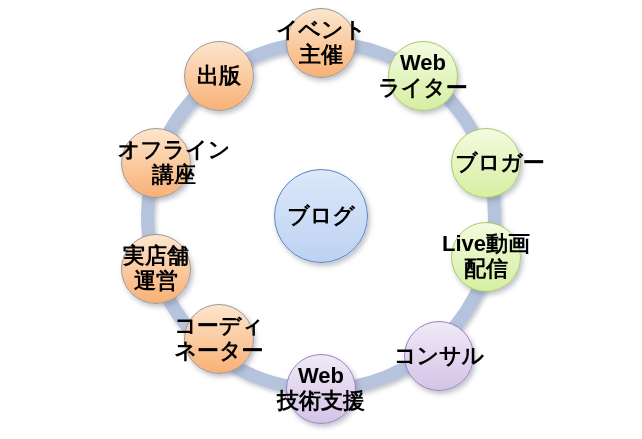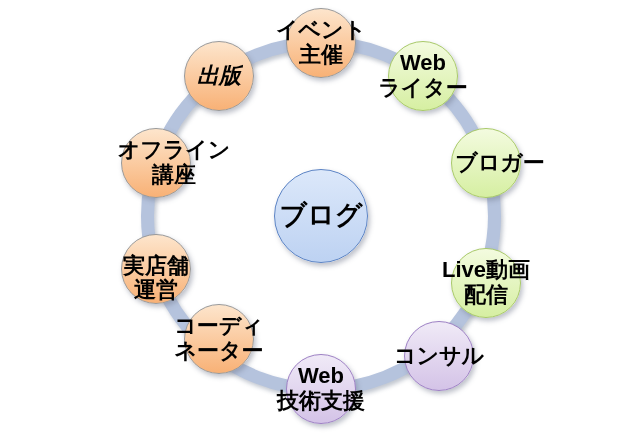--- a/index.html
+++ b/index.html
@@ -32,64 +32,64 @@
   .node-center{width:94px;height:94px;left:274px;top:169px;}
   .node-label{
     white-space:pre;
     font-weight:bold;
     color:#000000;
     font-size:22px;
     line-height:1.12;
     text-align:center;
     pointer-events:none;
   }
-  .node-center .node-label{font-size:27px;line-height:1.1;}
+  .node-center .node-label{font-size:22px;line-height:1.1;}
 </style>
 </head>
 <body>
 
 <div class="stage" style="background: rgb(255, 255, 255);">
   <div class="ring" style="border-color: rgb(181, 195, 221);"></div>
 
   <div id="outer-nodes">
       <div class="node node-outer" style="left: 286px; top: 8px; background: linear-gradient(rgb(253, 229, 204), rgb(248, 177, 118));">
         <span class="node-label" style="color: rgb(0, 0, 0);">イベント
 主催</span>
       </div>
       <div class="node node-outer" style="left: 388px; top: 41px; background: linear-gradient(rgb(243, 251, 223), rgb(214, 239, 162)); border-color: rgb(168, 201, 104);">
         <span class="node-label" style="color: rgb(0, 0, 0);">Web
 ライター</span>
       </div>
       <div class="node node-outer" style="left: 451px; top: 128px; background: linear-gradient(rgb(243, 251, 223), rgb(214, 239, 162)); border-color: rgb(168, 201, 104);">
         <span class="node-label" style="color: rgb(0, 0, 0); margin-left: 28px;">ブロガー</span>
       </div>
-      <div class="node node-outer" style="left: 451px; top: 248px; background: linear-gradient(rgb(243, 251, 223), rgb(214, 239, 162)); border-color: rgb(168, 201, 104);">
+      <div class="node node-outer" style="left: 451px; top: 222px; background: linear-gradient(rgb(243, 251, 223), rgb(214, 239, 162)); border-color: rgb(168, 201, 104);">
         <span class="node-label" style="color: rgb(0, 0, 0);">Live動画
 配信</span>
       </div>
       <div class="node node-outer" style="left: 388px; top: 321px; background: linear-gradient(rgb(240, 234, 247), rgb(212, 195, 231)); border-color: rgb(157, 128, 196); margin-left: 16px;">
         <span class="node-label" style="color: rgb(0, 0, 0);">コンサル</span>
       </div>
       <div class="node node-outer" style="left: 286px; top: 354px; background: linear-gradient(rgb(240, 234, 247), rgb(212, 195, 231)); border-color: rgb(157, 128, 196);">
         <span class="node-label" style="color: rgb(0, 0, 0);">Web
 技術支援</span>
       </div>
       <div class="node node-outer" style="left: 184px; top: 304px; background: linear-gradient(rgb(253, 229, 204), rgb(248, 177, 118));">
         <span class="node-label" style="color: rgb(0, 0, 0);">コーディ
 ネーター</span>
       </div>
-      <div class="node node-outer" style="left: 121px; top: 234px; background: linear-gradient(rgb(253, 229, 204), rgb(248, 177, 118)); align-items: flex-end;">
+      <div class="node node-outer" style="left: 121px; top: 234px; background: linear-gradient(rgb(253, 229, 204), rgb(248, 177, 118));">
         <span class="node-label" style="color: rgb(0, 0, 0);">実店舗
 運営</span>
       </div>
       <div class="node node-outer" style="left: 121px; top: 128px; background: linear-gradient(rgb(253, 229, 204), rgb(248, 177, 118));">
         <span class="node-label" style="color: rgb(0, 0, 0); margin-left: 36px;">オフライン
 講座</span>
       </div>
       <div class="node node-outer" style="left: 184px; top: 41px; background: linear-gradient(rgb(253, 229, 204), rgb(248, 177, 118));">
-        <span class="node-label" style="color: rgb(0, 0, 0); font-style: italic;">出版</span>
+        <span class="node-label" style="color: rgb(0, 0, 0);">出版</span>
       </div>
     </div>
 
   <div class="node node-center" style="background: linear-gradient(rgb(220, 232, 250), rgb(189, 210, 242)); border-color: rgb(91, 131, 196);">
     <span class="node-label">ブログ</span>
   </div>
 </div>
 
 </body></html>

